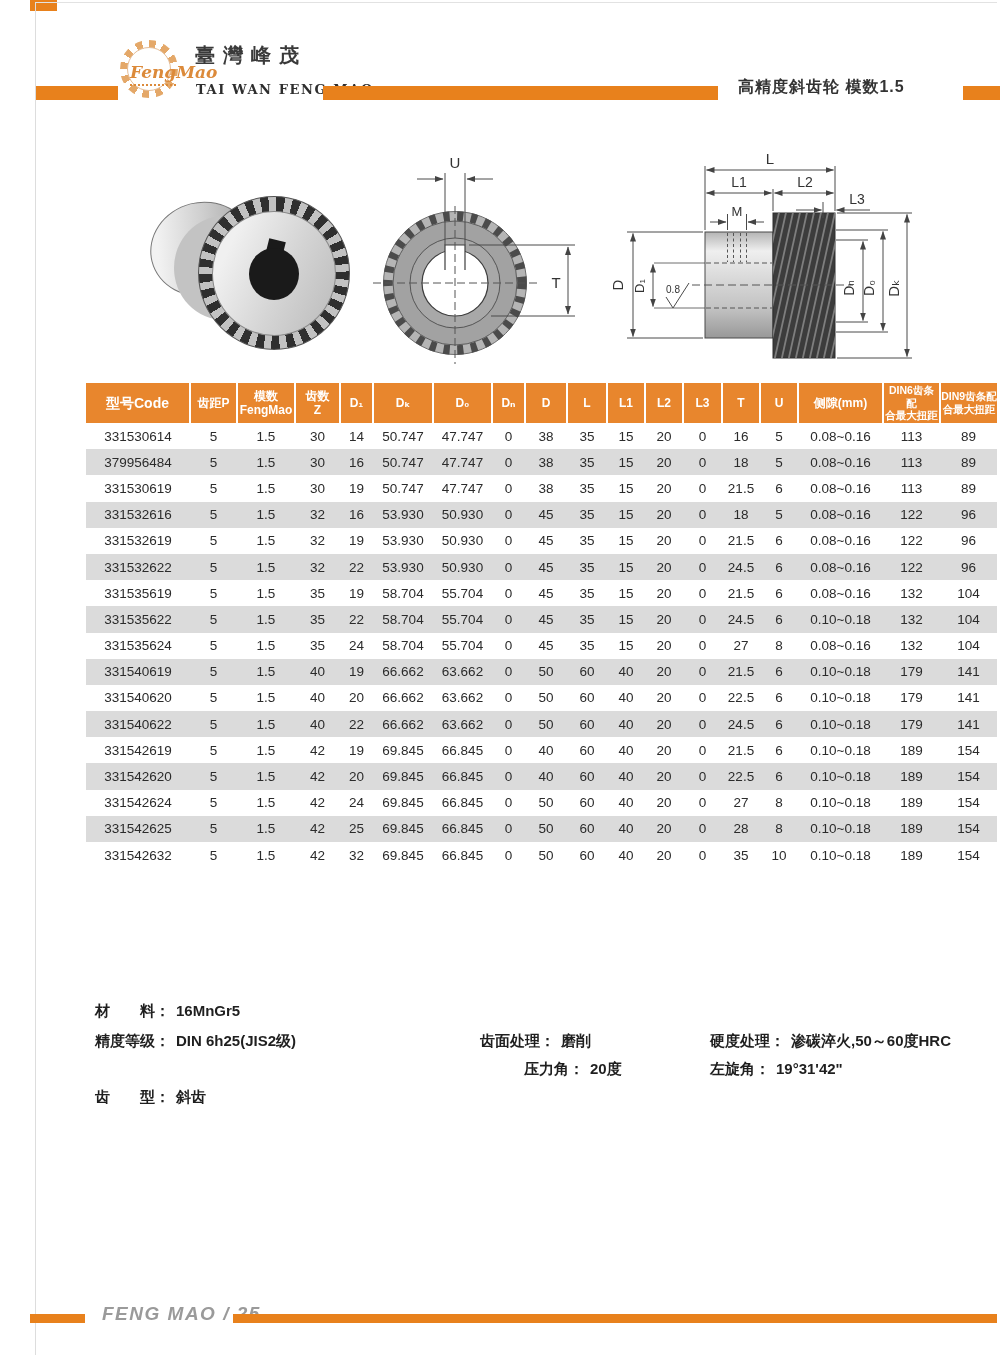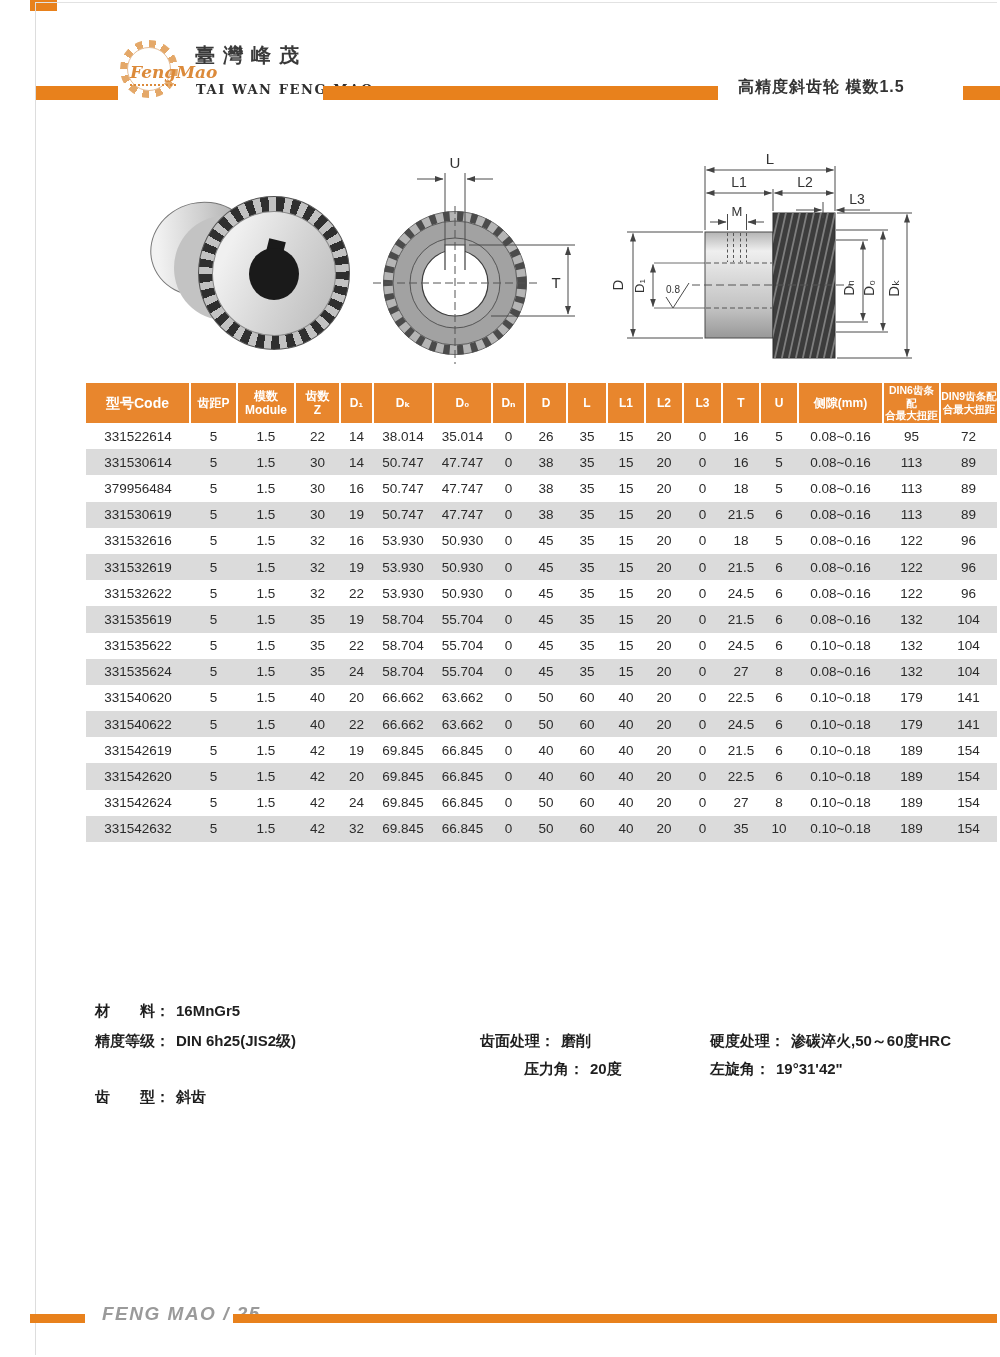--- a/index.html
+++ b/index.html
@@ -228,21 +228,21 @@
         <col style="width: 38px;">
         <col style="width: 85px;">
         <col style="width: 57px;">
         <col style="width: 57px;">
       </colgroup>
       <thead>
         <tr>
           <th>型号Code</th>
           <th>齿距P</th>
           <th>模数
-Module</th>
+FengMao</th>
           <th>齿数
 Z</th>
           <th>D₁</th>
           <th>Dₖ</th>
           <th>D₀</th>
           <th>Dₙ</th>
           <th>D</th>
           <th>L</th>
           <th>L1</th>
           <th>L2</th>
@@ -251,40 +251,20 @@
           <th>U</th>
           <th>侧隙(mm)</th>
           <th class="din">DIN6齿条配
 合最大扭距</th>
           <th class="din">DIN9齿条配
 合最大扭距</th>
         </tr>
       </thead>
       <tbody>
         <tr>
-          <td>331522614</td>
-          <td>5</td>
-          <td>1.5</td>
-          <td>22</td>
-          <td>14</td>
-          <td>38.014</td>
-          <td>35.014</td>
-          <td>0</td>
-          <td>26</td>
-          <td>35</td>
-          <td>15</td>
-          <td>20</td>
-          <td>0</td>
-          <td>16</td>
-          <td>5</td>
-          <td>0.08~0.16</td>
-          <td>95</td>
-          <td>72</td>
-        </tr>
-        <tr>
           <td>331530614</td>
           <td>5</td>
           <td>1.5</td>
           <td>30</td>
           <td>14</td>
           <td>50.747</td>
           <td>47.747</td>
           <td>0</td>
           <td>38</td>
           <td>35</td>
@@ -451,20 +431,40 @@
           <td>15</td>
           <td>20</td>
           <td>0</td>
           <td>27</td>
           <td>8</td>
           <td>0.08~0.16</td>
           <td>132</td>
           <td>104</td>
         </tr>
         <tr>
+          <td>331540619</td>
+          <td>5</td>
+          <td>1.5</td>
+          <td>40</td>
+          <td>19</td>
+          <td>66.662</td>
+          <td>63.662</td>
+          <td>0</td>
+          <td>50</td>
+          <td>60</td>
+          <td>40</td>
+          <td>20</td>
+          <td>0</td>
+          <td>21.5</td>
+          <td>6</td>
+          <td>0.10~0.18</td>
+          <td>179</td>
+          <td>141</td>
+        </tr>
+        <tr>
           <td>331540620</td>
           <td>5</td>
           <td>1.5</td>
           <td>40</td>
           <td>20</td>
           <td>66.662</td>
           <td>63.662</td>
           <td>0</td>
           <td>50</td>
           <td>60</td>
@@ -551,20 +551,40 @@
           <td>40</td>
           <td>20</td>
           <td>0</td>
           <td>27</td>
           <td>8</td>
           <td>0.10~0.18</td>
           <td>189</td>
           <td>154</td>
         </tr>
         <tr>
+          <td>331542625</td>
+          <td>5</td>
+          <td>1.5</td>
+          <td>42</td>
+          <td>25</td>
+          <td>69.845</td>
+          <td>66.845</td>
+          <td>0</td>
+          <td>50</td>
+          <td>60</td>
+          <td>40</td>
+          <td>20</td>
+          <td>0</td>
+          <td>28</td>
+          <td>8</td>
+          <td>0.10~0.18</td>
+          <td>189</td>
+          <td>154</td>
+        </tr>
+        <tr>
           <td>331542632</td>
           <td>5</td>
           <td>1.5</td>
           <td>42</td>
           <td>32</td>
           <td>69.845</td>
           <td>66.845</td>
           <td>0</td>
           <td>50</td>
           <td>60</td>

